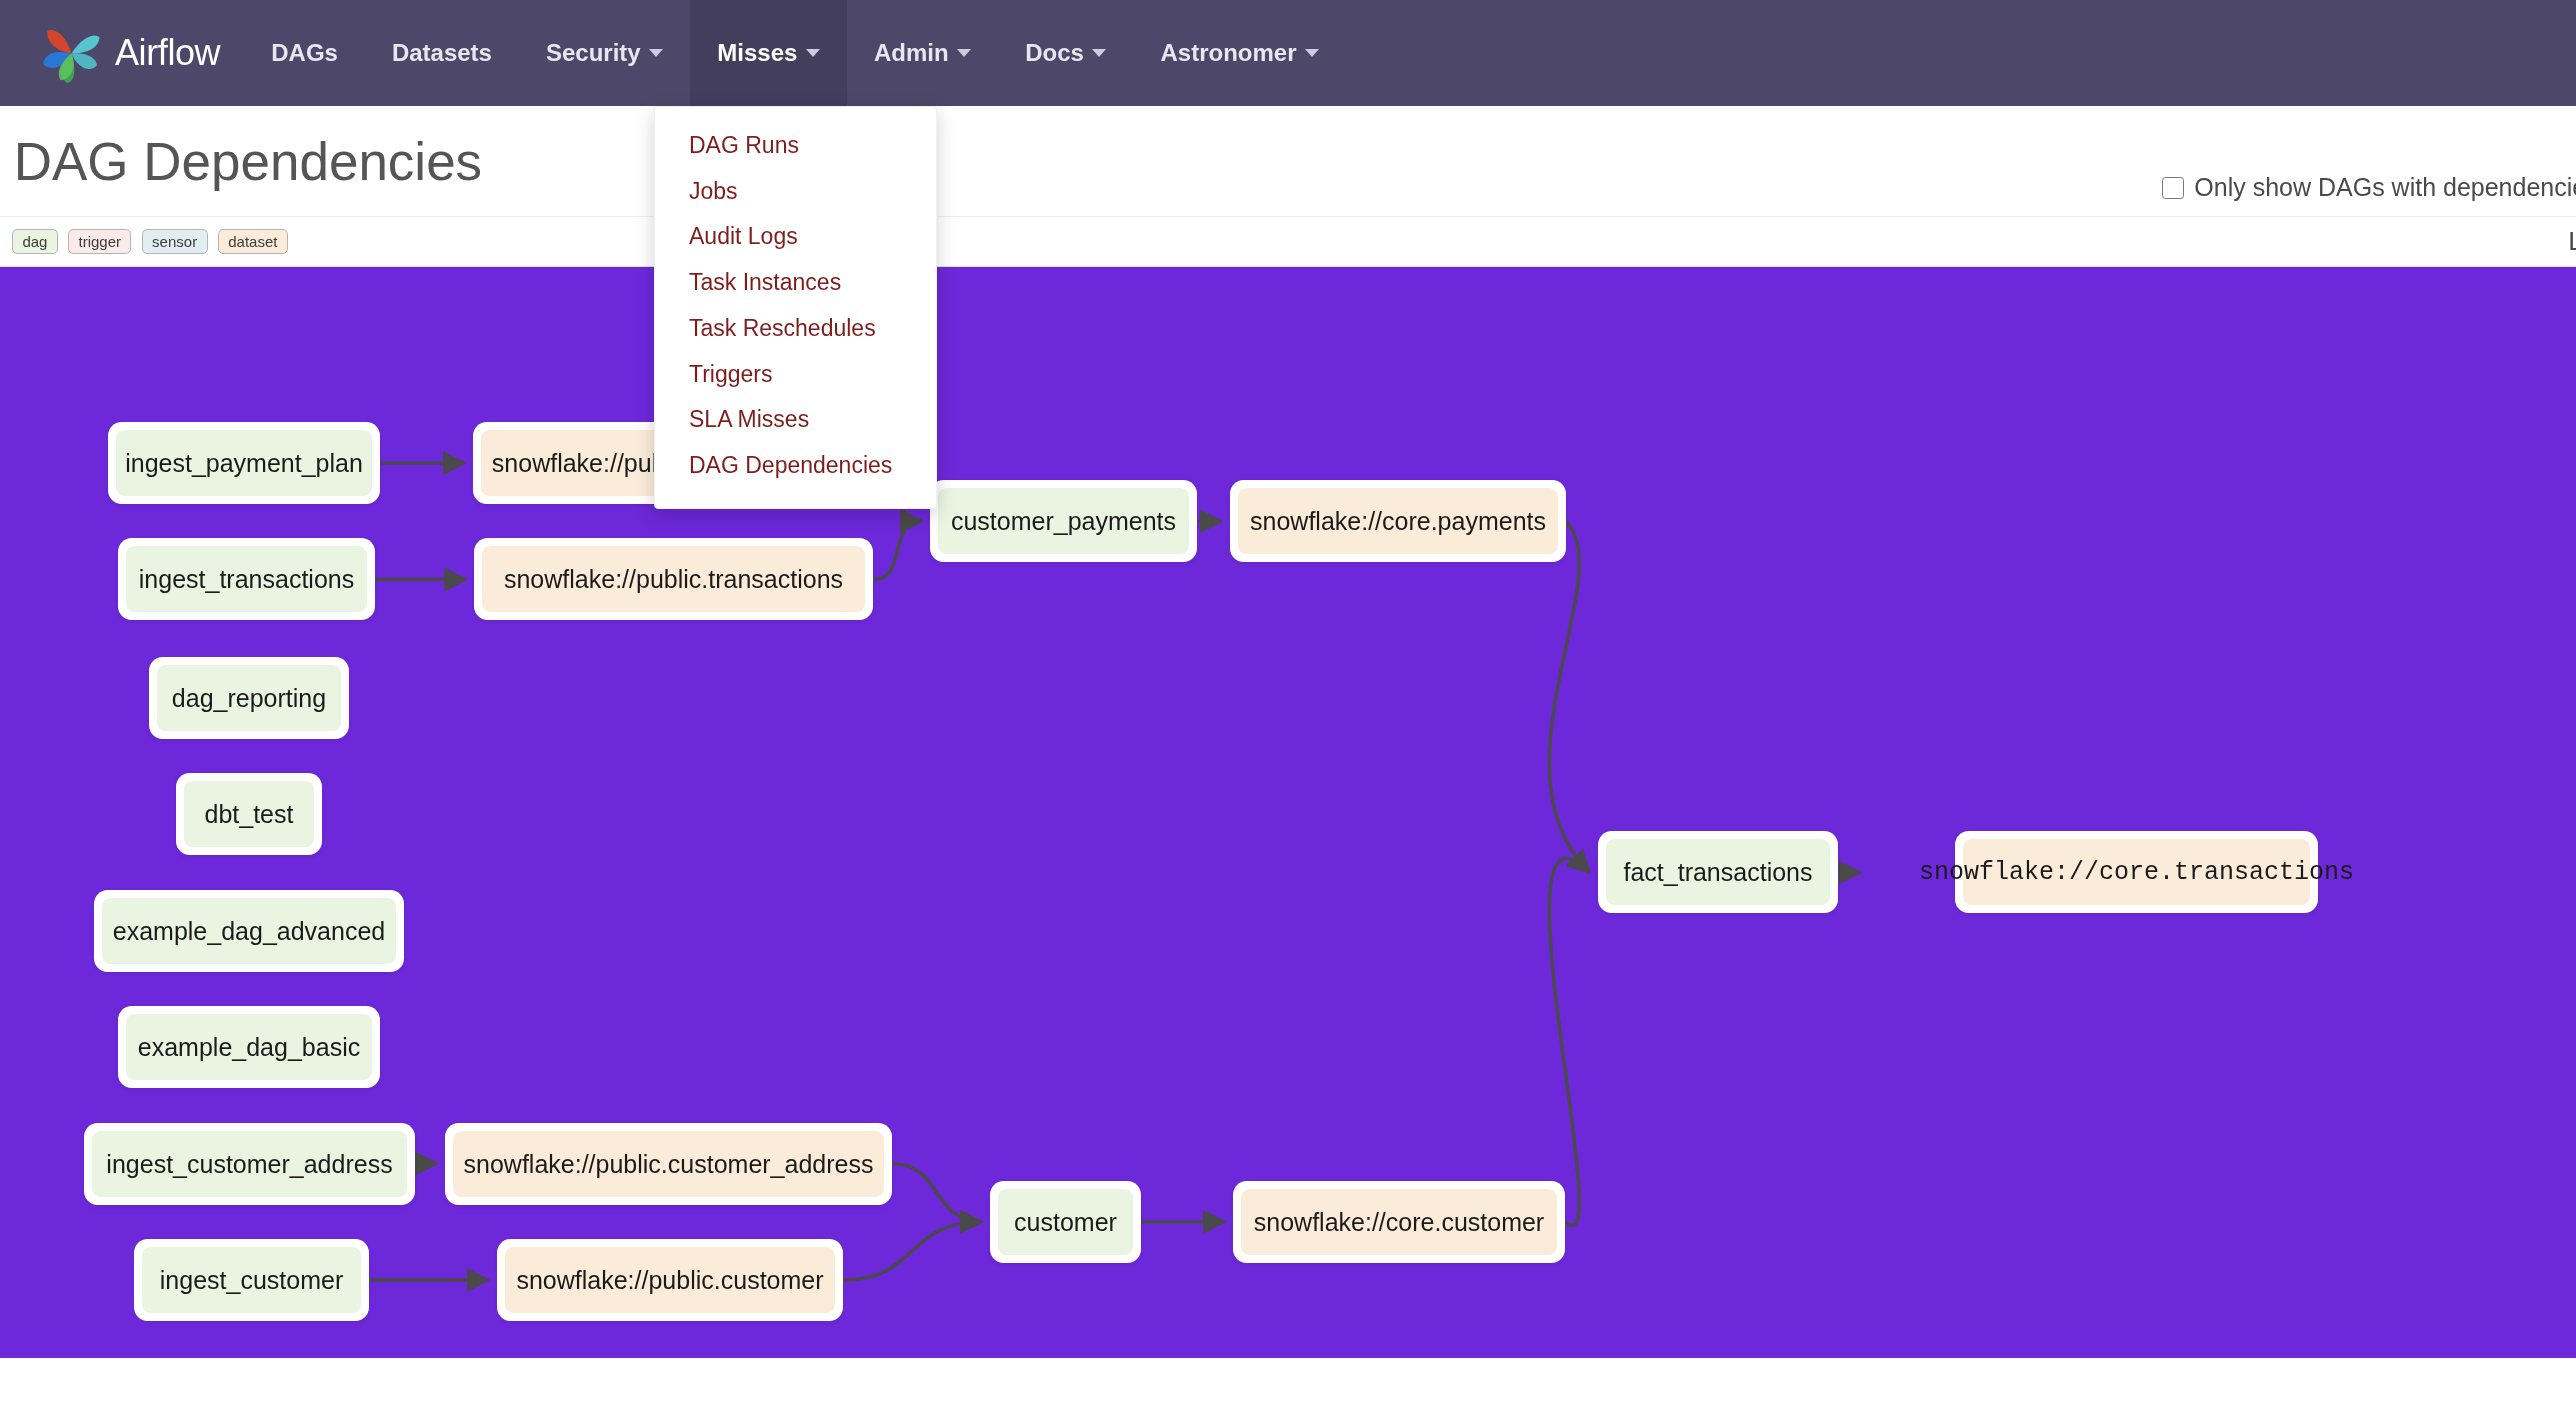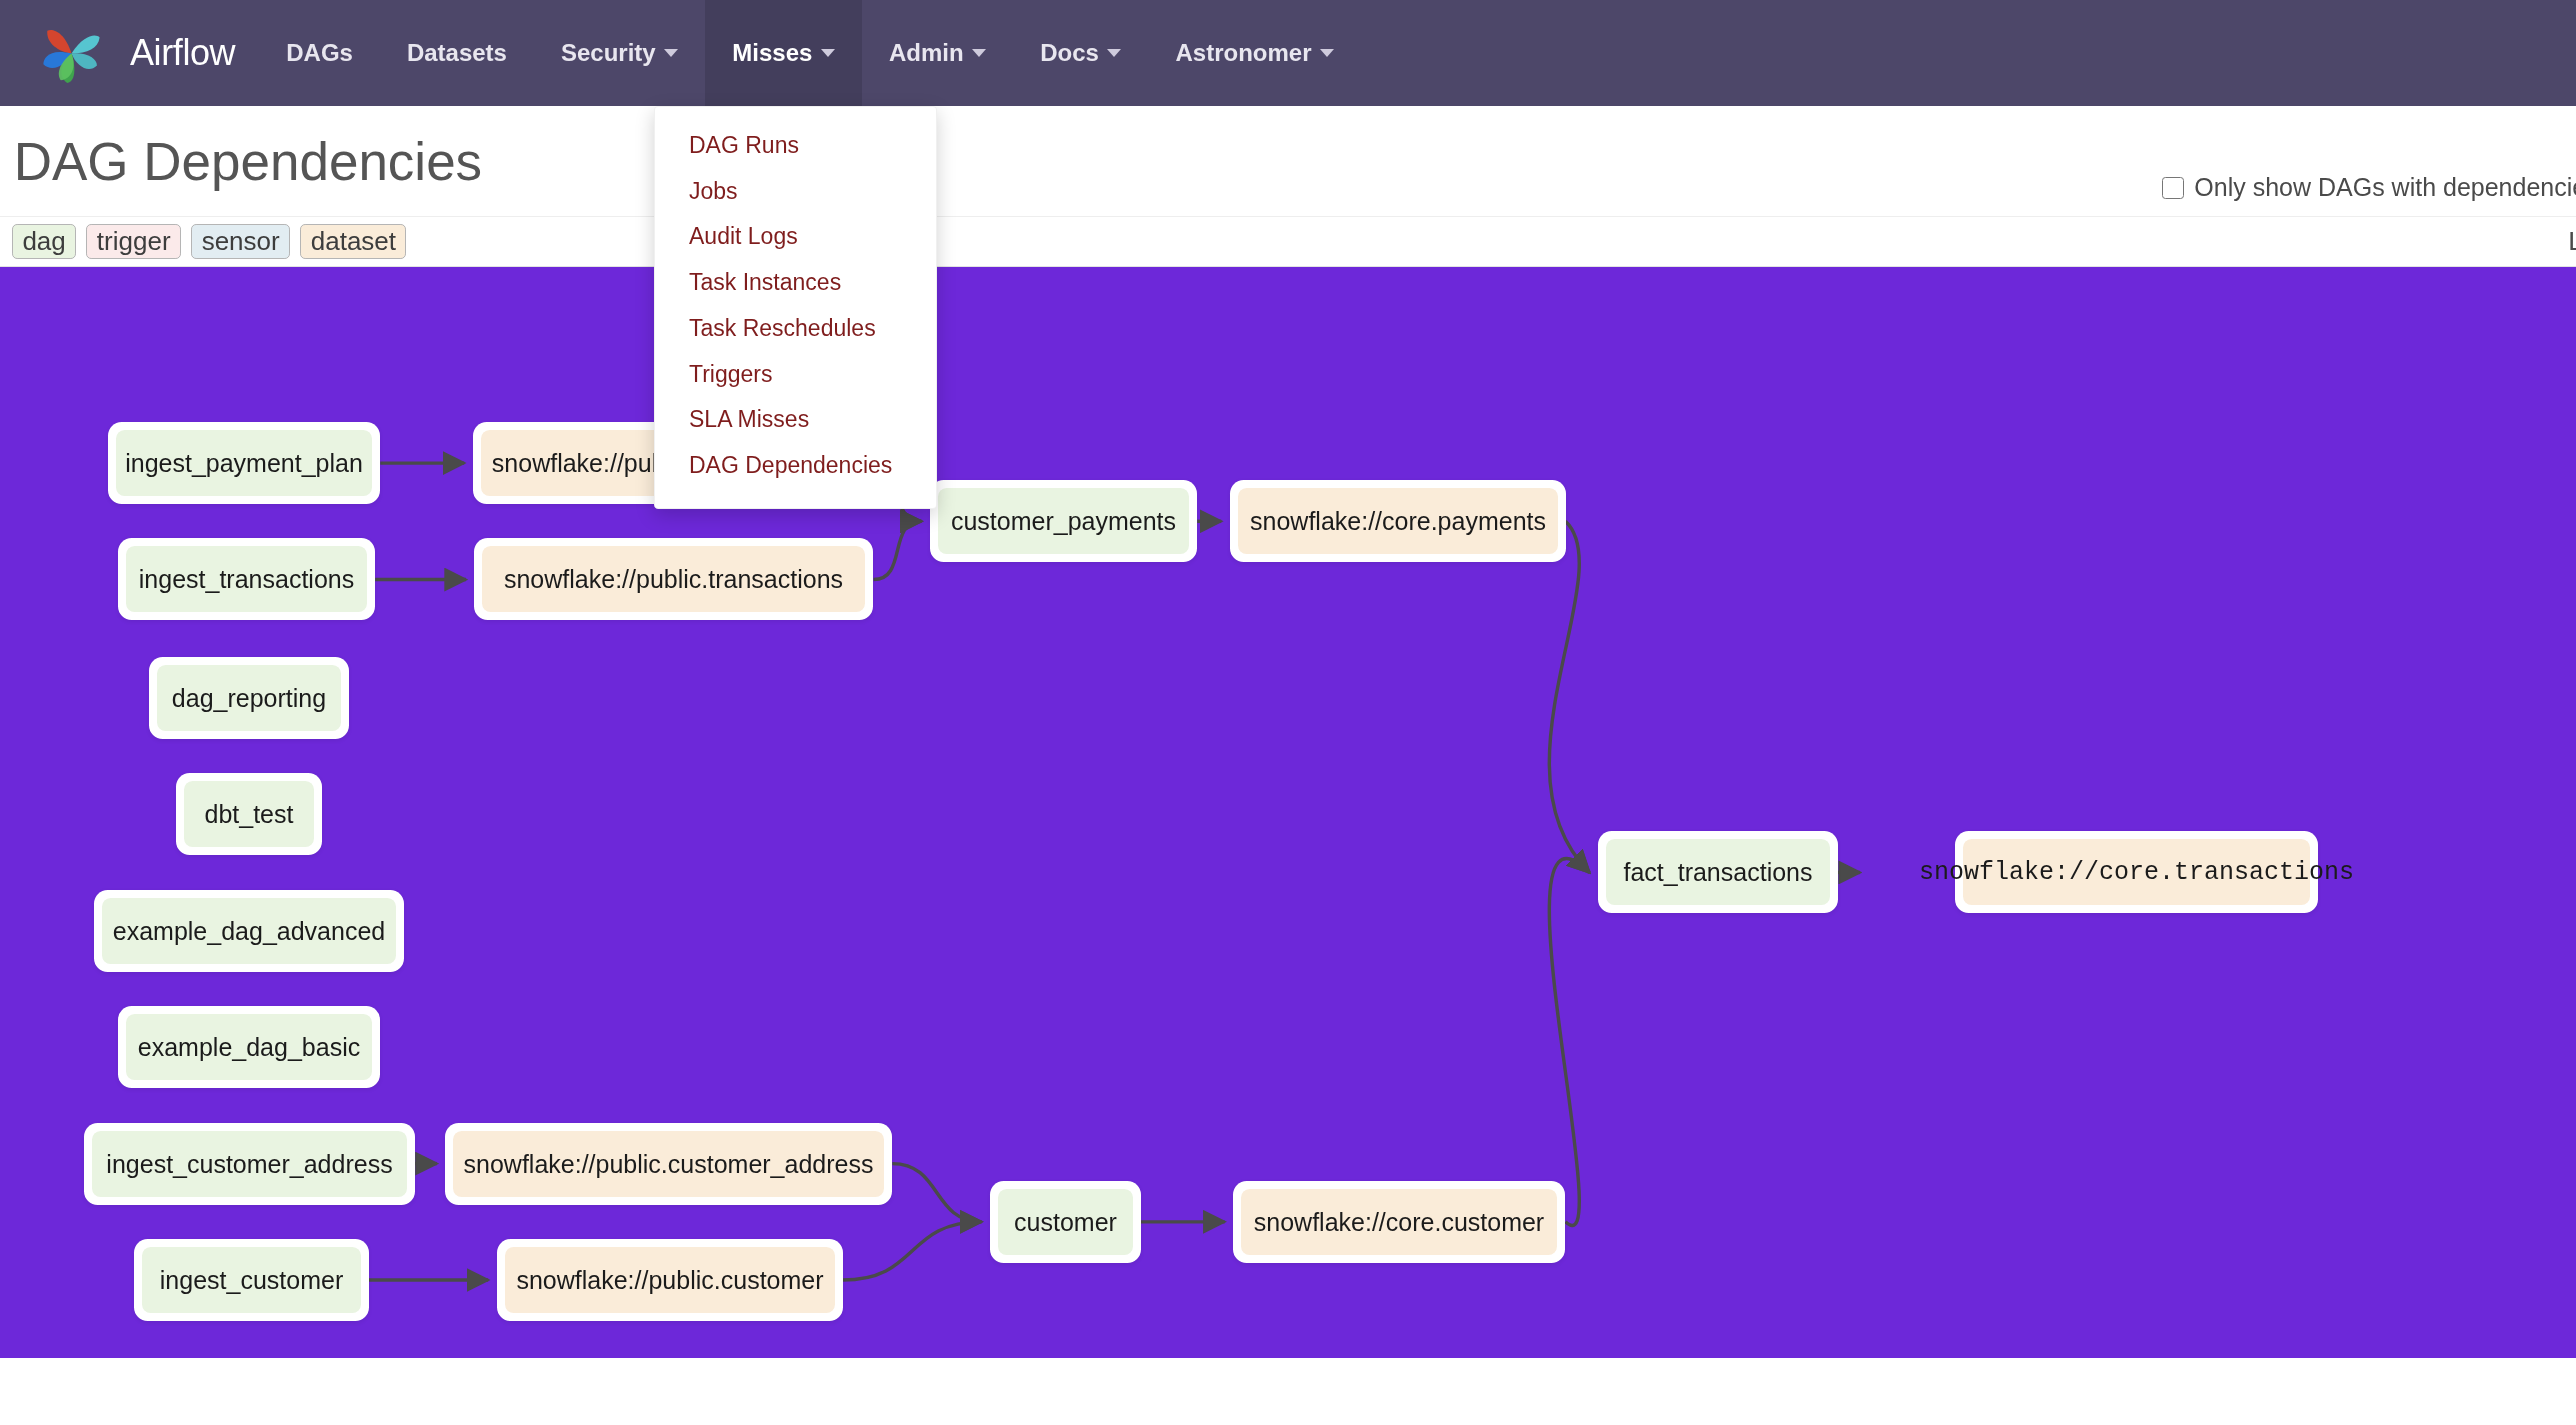--- a/index.html
+++ b/index.html
@@ -16,21 +16,21 @@
     height: 106px;
     background: #4d4769;
     display: flex;
     align-items: stretch;
     z-index: 50;
   }
   .brand {
     display: flex;
     align-items: center;
     padding: 0 24px 0 38px;
-    gap: 25px;
+    gap: 10px;
     text-decoration: none;
   }
   .brand-logo { width: 67px; height: 67px; display:block; }
   .brand-text {
     color: #ffffff;
     font-size: 36px;
     font-weight: 400;
     letter-spacing: -0.4px;
   }
   .nav-items { display: flex; align-items: stretch; }
@@ -118,21 +118,21 @@
     height: 51px;
     background: #ffffff;
     border-top: 0.9px solid #eeeeee;
     border-bottom: 0.9px solid #e3e3e3;
     display: flex;
     align-items: center;
     padding-left: 12px;
     gap: 10.3px;
   }
   .legend-tag {
-    font-size: 26px;
+    font-size: 15px;
     color: #3d3d3d;
     border: 0.9px solid #b5b5b5;
     border-radius: 5.1px;
     padding: 3.4px 9.4px 4.3px 9.4px;
     line-height: 1;
     cursor: pointer;
   }
   .legend-right {
     position: absolute;
     right: -6.9px;

